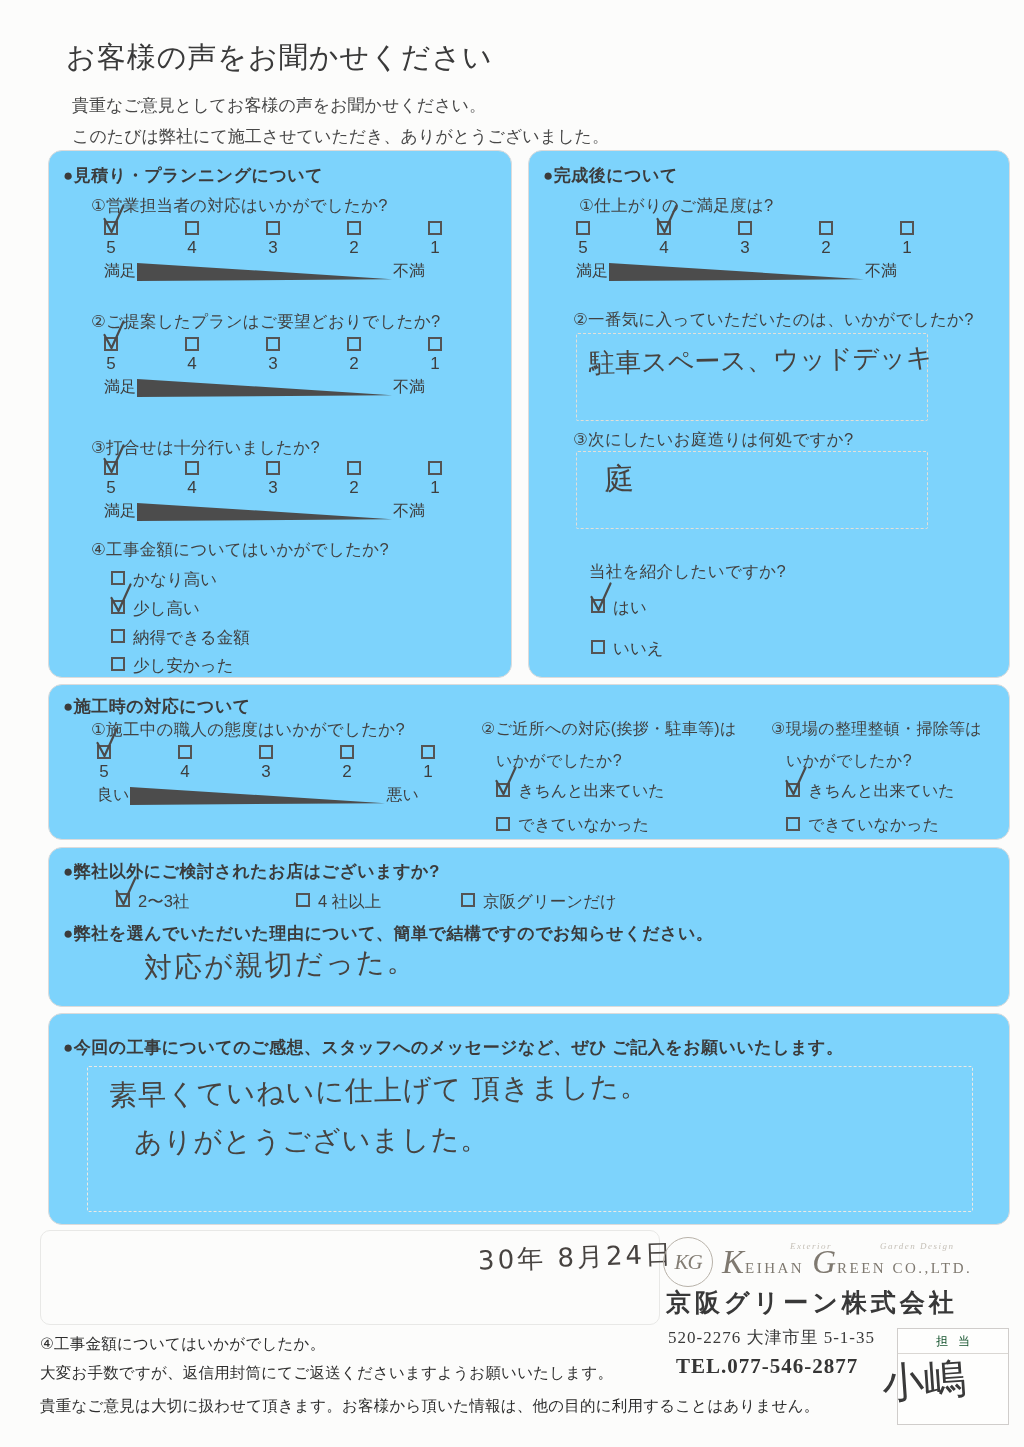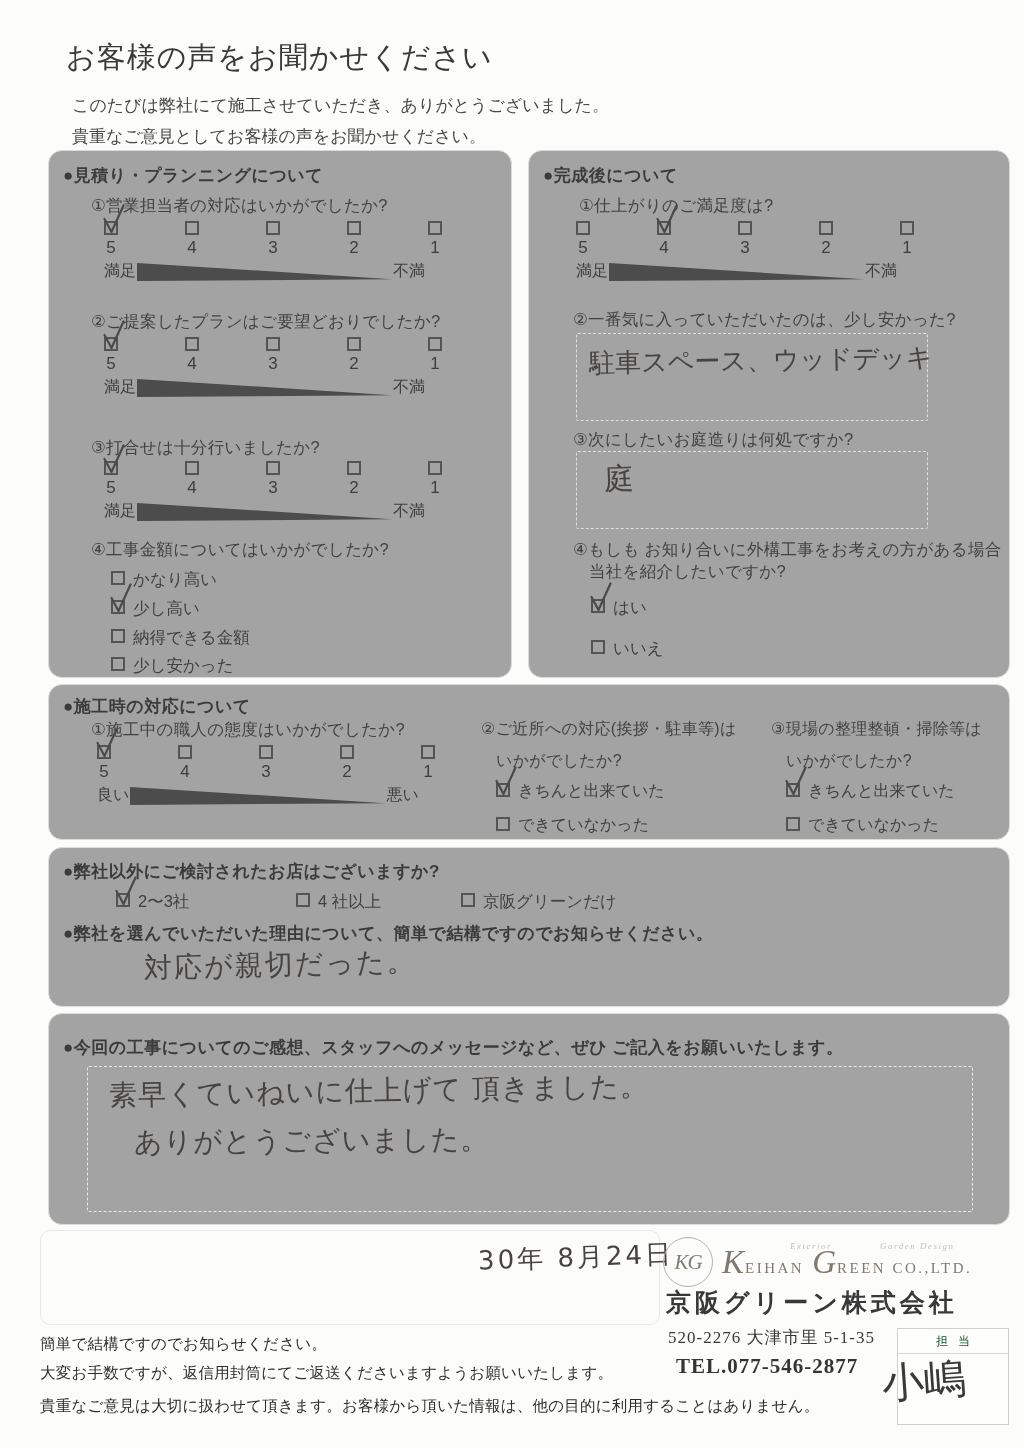--- a/index.html
+++ b/index.html
@@ -1,21 +1,21 @@
 <!DOCTYPE html>
 <html><head>
 <meta charset="utf-8">
 <style>
   *{margin:0;padding:0;box-sizing:border-box}
   html,body{width:1024px;height:1447px}
   body{position:relative;background:#fcfcfb;font-family:"Liberation Sans","DejaVu Sans",sans-serif;color:#424242;overflow:hidden}
   .abs{position:absolute}
   .title{font-size:29px;font-weight:400;color:#3a3a3a;letter-spacing:1px}
   .intro{font-size:17px;line-height:31px;color:#474747}
-  .panel{position:absolute;border:1px solid #dbdbdb;border-radius:14px;background:#a3a3a3}
+  .panel{position:absolute;border:1px solid #dbdbdb;border-radius:14px;background:#7dd3fc}
   .phead{position:absolute;font-size:17px;font-weight:700;color:#3b3b3b;letter-spacing:.5px}
   .q{position:absolute;font-size:16.5px;color:#424242;letter-spacing:.3px;white-space:nowrap}
   .scale{position:absolute;width:352px}
   .cbrow,.numrow{display:flex;justify-content:space-between;width:338px}
   .cb{width:14px;height:14px;border:2px solid #545454;position:relative;display:inline-block;background:transparent}
   .num{width:14px;text-align:center;font-size:17px;color:#3e3e3e;margin-top:3px}
   .gradrow{display:flex;align-items:center;gap:1px;margin-top:3px}
   .glab{font-size:16px;color:#3e3e3e;white-space:nowrap}
   .wedge{width:255px;height:21px;fill:#4c4c4c;flex:none}
   .check{position:absolute;left:-5px;top:-21px;width:26px;height:34px;stroke:#4a4a4a;stroke-width:2.2;fill:none;stroke-linecap:round;stroke-linejoin:round;overflow:visible}
@@ -35,22 +35,22 @@
   .tanto{position:absolute;width:112px;height:97px;border:1px solid #d0cdcb;background:#fefefd}
   .tanto .band{height:25px;border-bottom:1px solid #dad7d3;display:flex;align-items:center;justify-content:center;font-size:12px;letter-spacing:10px;padding-left:10px;color:#14532d}
   .tanto .tname{position:absolute;left:-16px;top:24px;font-size:42px;color:#3a3a3a;transform:rotate(-4deg);white-space:nowrap}
   .note{position:absolute;font-size:15.5px;color:#2e2e2e;white-space:nowrap;letter-spacing:.2px}
 </style>
 </head>
 <body>
 
 <h1 class="abs title" style="left:66px;top:38px">お客様の声をお聞かせください</h1>
 <div class="abs intro" style="left:72px;top:90px">
+  <div>貴重なご意見としてお客様の声をお聞かせください。</div>
   <div>このたびは弊社にて施工させていただき、ありがとうございました。</div>
-  <div>貴重なご意見としてお客様の声をお聞かせください。</div>
 </div>
 
 <section class="panel" style="left:48px;top:150px;width:464px;height:528px">
   <div class="phead" style="left:14px;top:13px">●見積り・プランニングについて</div>
   <div class="q" style="left:42px;top:44px">①営業担当者の対応はいかがでしたか?</div>
   <div class="scale" style="left:55px;top:70px">
       <div class="cbrow">
         <span class="cb checked">
           <svg class="check" viewBox="0 0 26 34">
             <path d="M3.5 17 L10.5 30 L22.5 3.5"></path>
@@ -178,27 +178,26 @@
         <span class="num">1</span>
       </div>
       <div class="gradrow">
         <span class="glab">満足</span>
         <svg class="wedge" viewBox="0 0 255 22" preserveAspectRatio="none">
           <polygon points="0,2 255,19 0,21"></polygon>
         </svg>
         <span class="glab">不満</span>
       </div>
     </div>
-  <div class="q" style="left:44px;top:158px">②一番気に入っていただいたのは、少し安かった?</div>
+  <div class="q" style="left:44px;top:158px">②一番気に入っていただいたのは、いかがでしたか?</div>
   <div class="ansbox" style="left:47px;top:182px;width:352px;height:88px"></div>
   <div class="hw" style="left:60px;top:192px;font-size:26px;transform:rotate(-1deg)">駐車スペース、ウッドデッキ</div>
   <div class="q" style="left:44px;top:278px">③次にしたいお庭造りは何処ですか?</div>
   <div class="ansbox" style="left:47px;top:300px;width:352px;height:78px"></div>
   <div class="hw" style="left:75px;top:308px;font-size:30px;transform:rotate(-2deg)">庭</div>
-  <div class="q" style="left:44px;top:388px">④もしも お知り合いに外構工事をお考えの方がある場合</div>
   <div class="q" style="left:60px;top:410px">当社を紹介したいですか?</div>
   <div class="opt" style="left:62px;top:446px">
     <span class="cb checked">
         <svg class="check" viewBox="0 0 26 34">
           <path d="M3.5 17 L10.5 30 L22.5 3.5"></path>
         </svg>
       </span>
     <span>はい</span>
   </div>
   <div class="opt" style="left:62px;top:487px">
@@ -312,15 +311,15 @@
 </div>
 <div class="jpname" style="left:666px;top:1286px">京阪グリーン株式会社</div>
 <div class="addr" style="left:668px;top:1326px">520-2276 大津市里 5-1-35</div>
 <div class="tel" style="left:676px;top:1354px">TEL.077-546-2877</div>
 
 <div class="tanto" style="left:897px;top:1328px">
   <div class="band">担当</div>
   <div class="tname hw" style="position:absolute">小嶋</div>
 </div>
 
-<div class="note" style="left:40px;top:1334px">簡単で結構ですのでお知らせください。</div>
+<div class="note" style="left:40px;top:1334px">④工事金額についてはいかがでしたか。</div>
 <div class="note" style="left:40px;top:1363px">大変お手数ですが、返信用封筒にてご返送くださいますようお願いいたします。</div>
 <div class="note" style="left:40px;top:1396px">貴重なご意見は大切に扱わせて頂きます。お客様から頂いた情報は、他の目的に利用することはありません。</div>
 
 </body></html>

